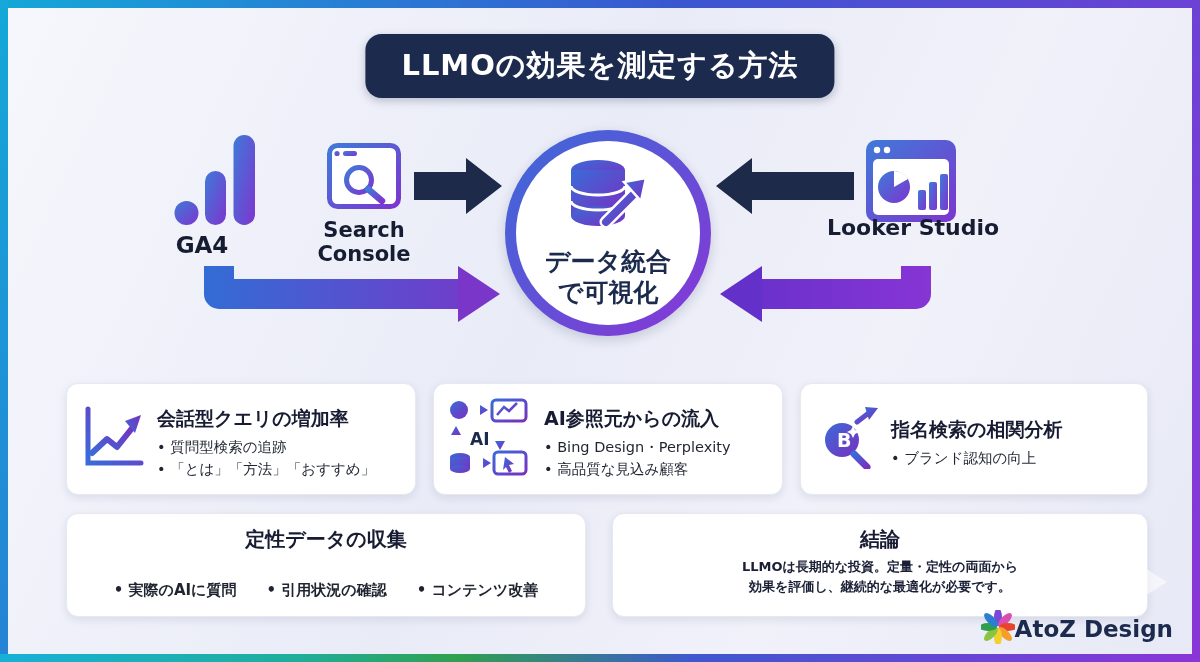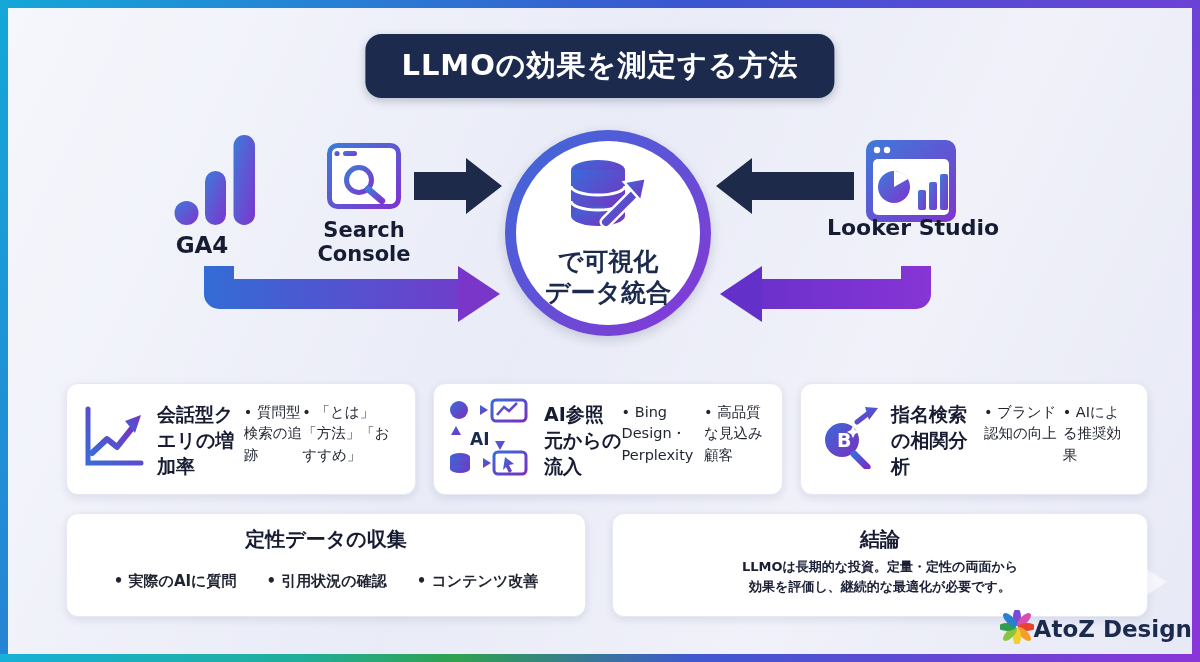--- a/index.html
+++ b/index.html
@@ -7,30 +7,30 @@
   .frame{position:relative;width:1200px;height:662px;background:linear-gradient(115deg,#14a8d8 0%,#3a57d0 45%,#8a35d8 100%);overflow:hidden;}
   .frame-bottom{position:absolute;left:0;bottom:0;width:100%;height:8px;background:linear-gradient(to right,#17b0d8 0%,#1fae9a 25%,#2fa14f 38%,#3f57d0 58%,#8a35d8 100%);}
   .canvas{position:absolute;inset:8px;background:linear-gradient(115deg,#f6f7fc 0%,#e9ebf7 45%,#f0f1f9 70%,#e7e9f6 100%);overflow:hidden;padding-left:20px;}
   .title-banner{position:absolute;left:50%;top:26px;transform:translateX(-50%);background:#1c2b4d;color:#ffffff;font-size:29px;font-weight:bold;letter-spacing:1px;padding:12px 36px;border-radius:16px;white-space:nowrap;box-shadow:0 3px 8px rgba(28,43,77,.25);}
   .flow-svg{position:absolute;left:0;top:100px;width:1200px;height:260px;pointer-events:none;}
   .abs{position:absolute;}
   .src-label{font-weight:bold;color:#161d33;text-align:center;line-height:1.15;}
   .center-circle{position:absolute;left:497px;top:122px;width:206px;height:206px;border-radius:50%;border:11px solid transparent;background:linear-gradient(#ffffff,#ffffff) padding-box,linear-gradient(135deg,#3a6bd8,#8a35d6) border-box;box-sizing:border-box;display:flex;flex-direction:column;align-items:center;justify-content:center;box-shadow:0 4px 12px rgba(28,43,77,.18);}
   .center-text{font-size:25px;font-weight:bold;color:#1c2b4d;line-height:1.25;text-align:center;}
   .card{position:absolute;top:375px;height:112px;background:#ffffff;border:1px solid #e6e8f2;border-radius:12px;box-shadow:0 3px 8px rgba(28,43,77,.10);box-sizing:border-box;display:flex;align-items:center;padding:10px 14px;gap:12px;}
-  .card .content{display:flex;margin-top:8px;}
+  .card .content{display:flex;flex-direction:column;margin-top:8px;}
   .card-title{font-size:19px;font-weight:bold;color:#171c33;margin-bottom:5px;}
   .bullet{font-size:14.5px;color:#1f2430;line-height:1.5;}
   .bullet::before{content:"• ";}
   .bcard{position:absolute;top:505px;height:104px;background:#ffffff;border:1px solid #e6e8f2;border-radius:12px;box-shadow:0 3px 8px rgba(28,43,77,.10);box-sizing:border-box;text-align:center;padding:12px 16px;}
-  .bcard-title{font-size:20px;font-weight:bold;color:#171c33;margin-bottom:17px;}
+  .bcard-title{font-size:20px;font-weight:bold;color:#171c33;margin-bottom:26px;}
   .hbullets{display:flex;justify-content:center;gap:30px;font-size:15px;font-weight:600;color:#1f2430;}
   .hbullets .bullet{font-size:15px;font-weight:600;}
   .conclusion-body{font-size:13px;font-weight:bold;color:#1a1f36;line-height:1.5;white-space:pre-line;}
-  .footer{position:absolute;right:0;bottom:6px;display:flex;align-items:center;gap:0;justify-content:space-between;}
+  .footer{position:absolute;right:19px;bottom:6px;display:flex;align-items:center;gap:0;justify-content:space-between;}
   .brand-name{font-size:23px;font-weight:bold;color:#1c2b4d;}
   .watermark-arrow{position:absolute;right:25px;bottom:48px;width:0;height:0;border-top:24px solid transparent;border-bottom:24px solid transparent;border-left:38px solid rgba(255,255,255,.55);}
 </style>
 </head>
 <body>
 
 <div class="frame">
   <div class="canvas">
 
     <div class="title-banner">LLMOの効果を測定する方法</div>
@@ -100,22 +100,22 @@
           <rect x="9" y="12" width="54" height="46" fill="url(#dbg)"></rect>
           <ellipse cx="36" cy="58" rx="27" ry="10" fill="url(#dbg)"></ellipse>
           <path d="M9 28 A27 9 0 0 0 63 28" fill="none" stroke="#ffffff" stroke-width="3"></path>
           <path d="M9 43 A27 9 0 0 0 63 43" fill="none" stroke="#ffffff" stroke-width="3"></path>
           <line x1="44" y1="64" x2="74" y2="34" stroke="#ffffff" stroke-width="13" stroke-linecap="round"></line>
           <line x1="44" y1="64" x2="74" y2="34" stroke="url(#dbg)" stroke-width="8" stroke-linecap="round"></line>
           <polygon points="62,24 84,20 79,43" fill="url(#dbg)" stroke="#ffffff" stroke-width="2.5"></polygon>
         </svg>
       </span>
       <div class="center-text">
+        <div>データ統合</div>
         <div>で可視化</div>
-        <div>データ統合</div>
       </div>
     </div>
 
     <div class="abs" style="left:858px;top:132px;width:90px;height:82px;">
       <svg width="90" height="82" viewBox="0 0 90 82">
         <defs>
             <linearGradient id="lkg" x1="0" y1="0" x2="1" y2="1">
           <stop offset="0" stop-color="#3f7ad8"></stop>
               <stop offset="1" stop-color="#7d35cf"></stop>
         </linearGradient>
@@ -202,21 +202,20 @@
           <polygon points="50,2 63,3 54,15" fill="url(#cg3)"></polygon>
           <circle cx="27" cy="35" r="17" fill="url(#cg3)"></circle>
           <text x="22" y="42" font-size="19" font-weight="bold" fill="#ffffff">B</text>
           <polygon points="38,21 40,25 44,27 40,29 38,33 36,29 32,27 36,25" fill="#ffffff"></polygon>
           <line x1="39" y1="49" x2="52" y2="62" stroke="url(#cg3)" stroke-width="7" stroke-linecap="round"></line>
         </svg>
       </span>
       <div class="content">
         <div class="card-title">指名検索の相関分析</div>
         <div class="bullet">ブランド認知の向上</div>
-        <div class="bullet">AIによる推奨効果</div>
       </div>
     </div>
 
     <div class="bcard" style="left:58px;width:520px;">
       <div class="bcard-title">定性データの収集</div>
       <div class="hbullets">
         <span class="bullet">実際のAIに質問</span>
         <span class="bullet">引用状況の確認</span>
         <span class="bullet">コンテンツ改善</span>
       </div>

